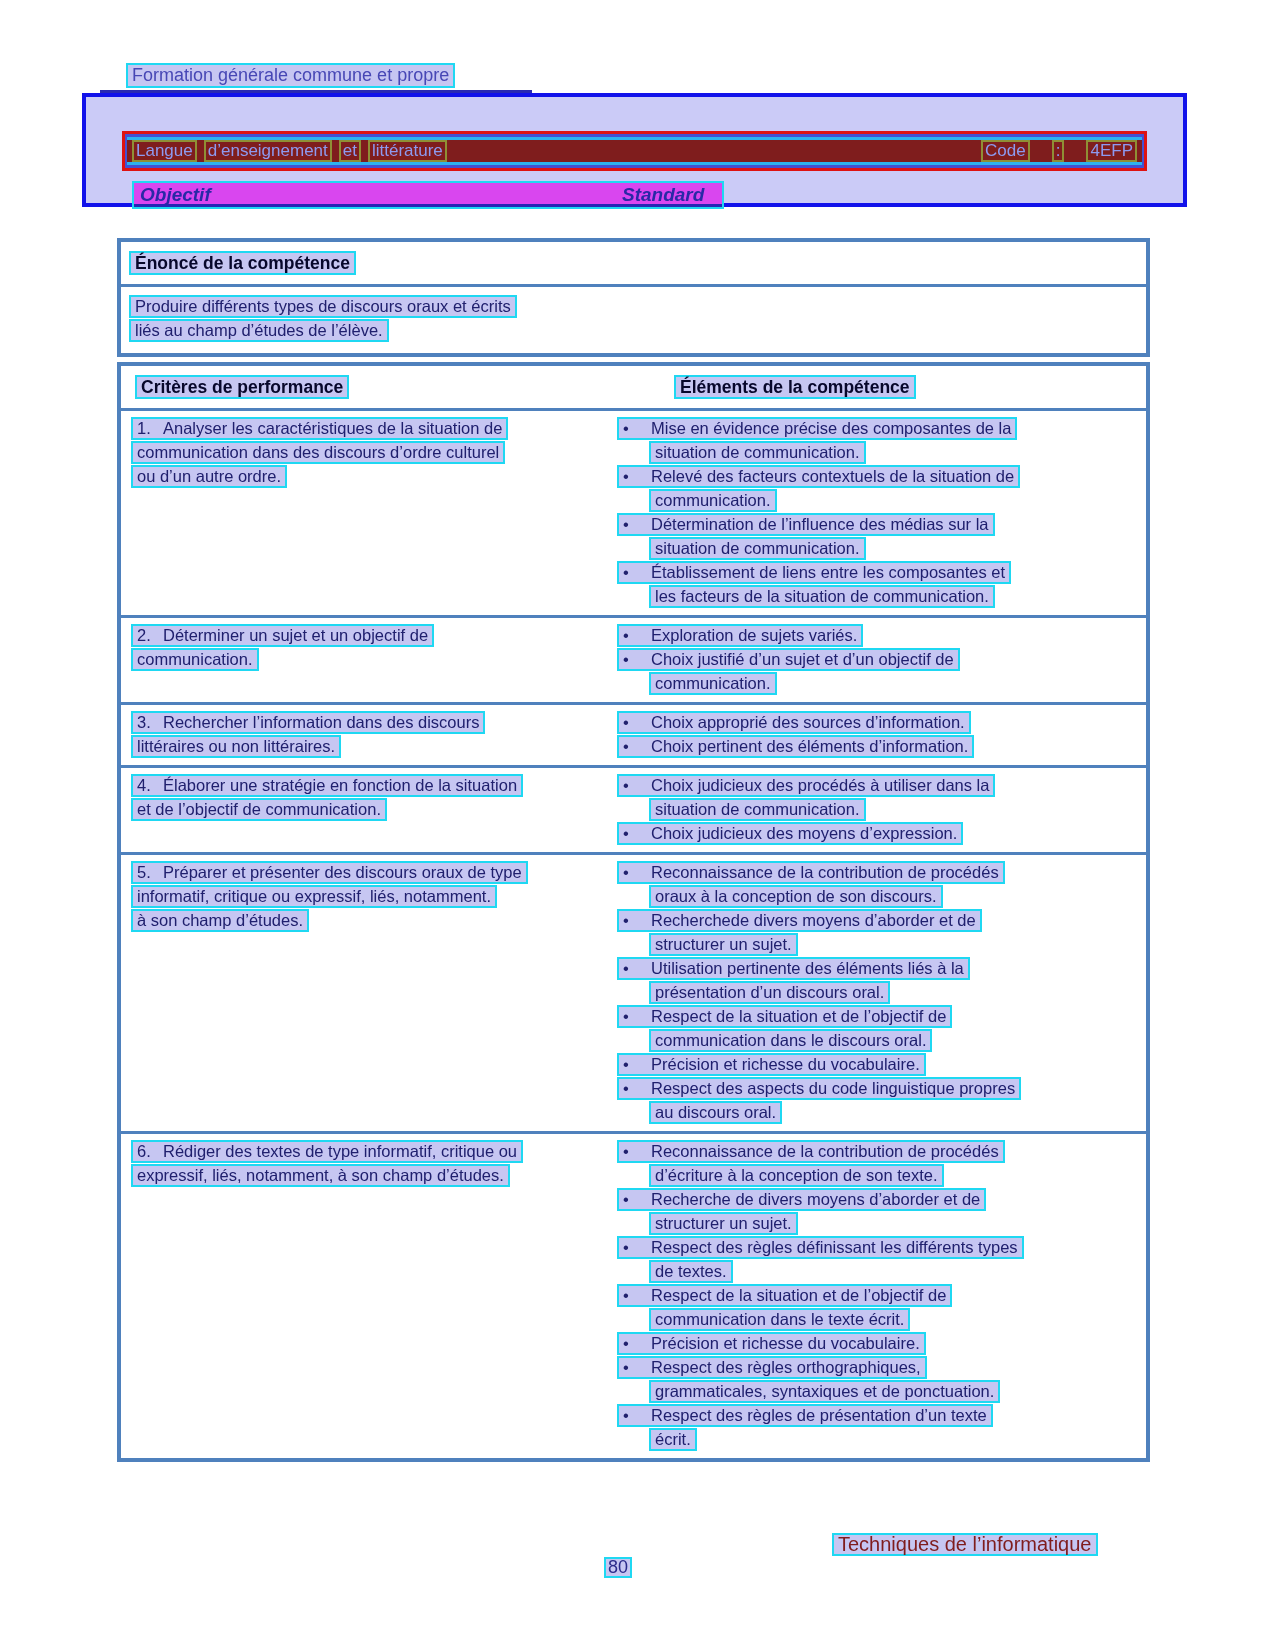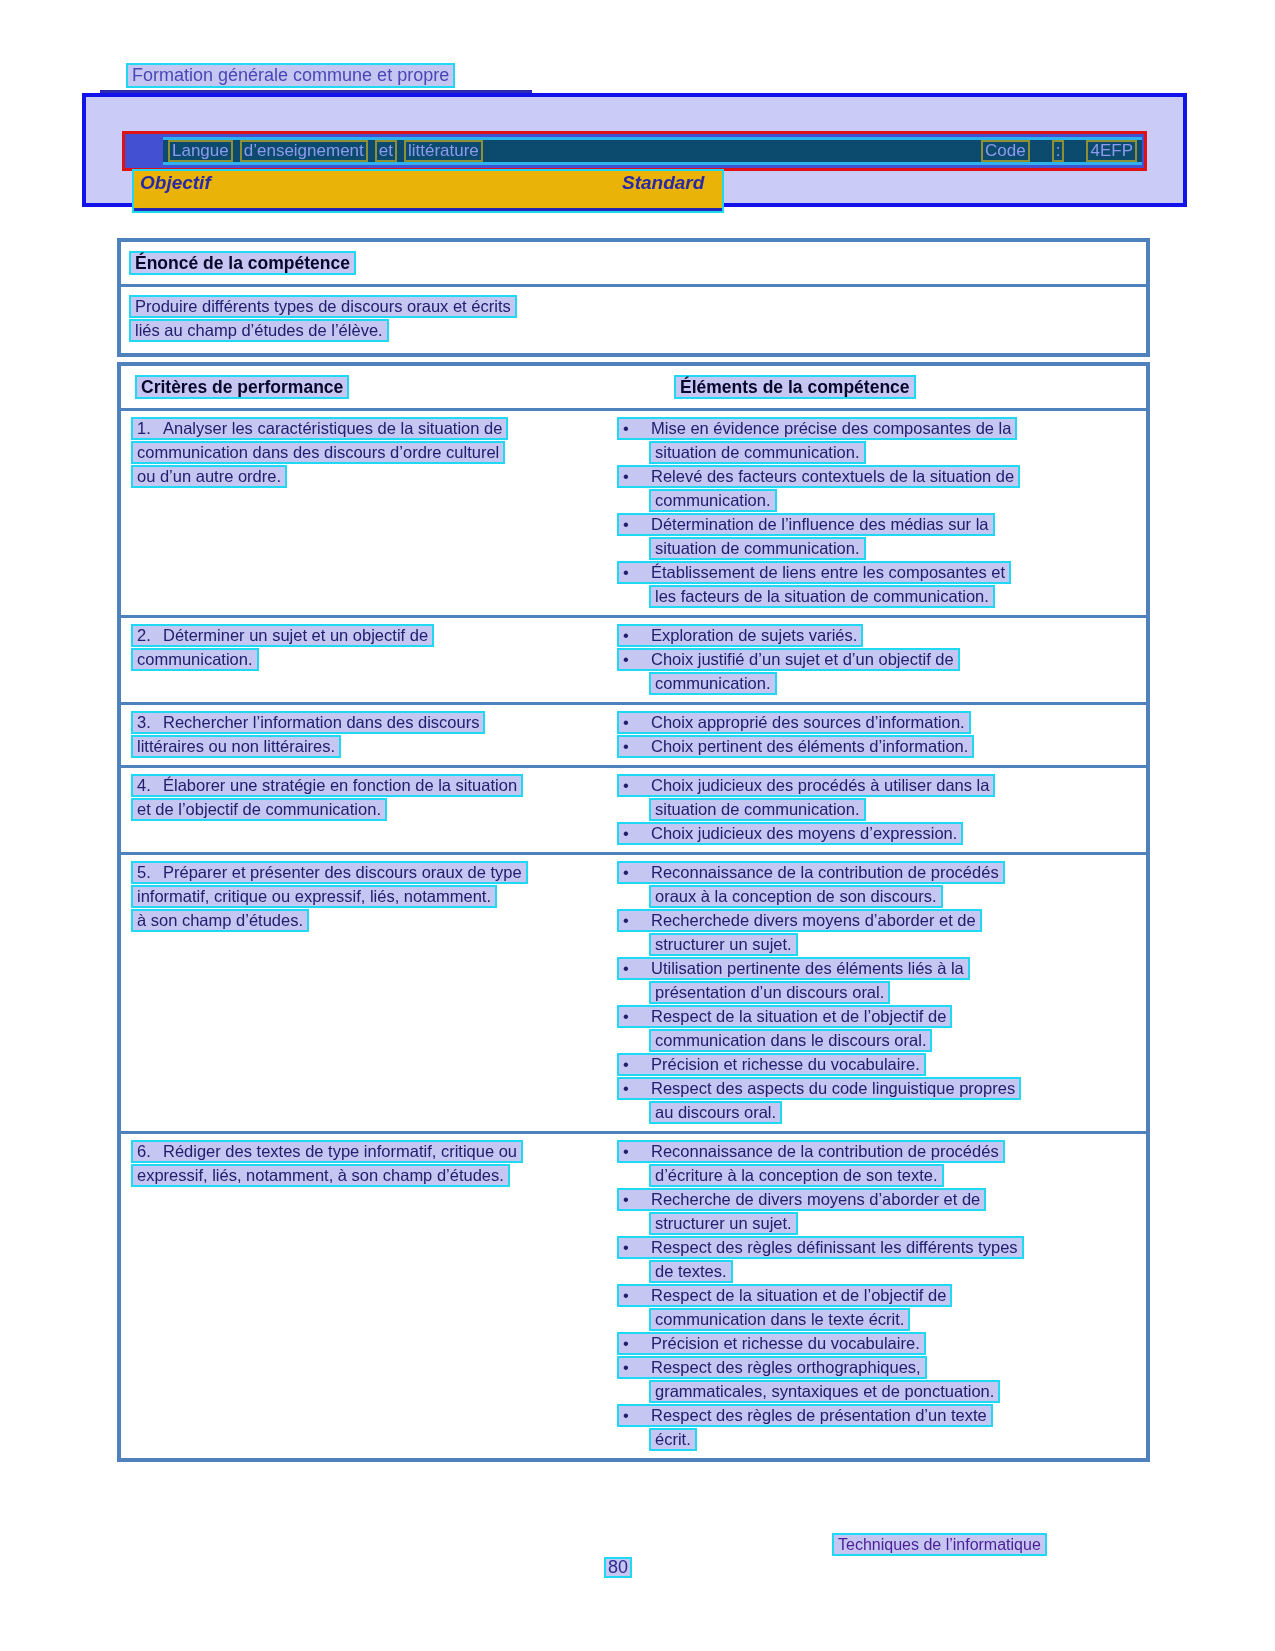--- a/index.html
+++ b/index.html
@@ -33,32 +33,32 @@
   .big-box {
     position: absolute; left: 82px; top: 93px; width: 1105px; height: 114px;
     background: #cbcbf7; border: 4px solid #1212ea;
   }
   .code-bar {
     position: absolute; left: 36px; right: 36px; top: 34px; height: 40px;
     background: #4350d2; border: 3px solid #de1212;
     display: flex; align-items: center; padding: 0 2px;
   }
   .bar-strip {
-    flex: 1; height: 28px; background: #0c4a6e;
+    flex: 1; height: 28px; background: #7f1d1d;
     border-top: 3px solid #2db2ee; border-bottom: 3px solid #2db2ee;
-    display: flex; align-items: flex-start; gap: 7px; padding: 0 5px; margin-left: 36px;
+    display: flex; align-items: flex-start; gap: 7px; padding: 0 5px;
   }
   .tok {
     display: inline-block; border: 2px solid #8f8f35; color: #8d9af0;
     font-size: 17px; line-height: 18px; padding: 0 2px; white-space: nowrap;
   }
   .code-group { margin-left: auto; display: flex; gap: 22px; }
   .obj-strip {
-    position: absolute; left: 46px; top: 72px; width: 592px; height: 44px;
-    background: #eab308; border: 2px solid #1fd8f2;
+    position: absolute; left: 46px; top: 84px; width: 592px; height: 28px;
+    background: #d946ef; border: 2px solid #1fd8f2;
     box-shadow: inset 0 -3px 0 #2626b6;
   }
   .obj-strip span {
     position: absolute; top: 2px; font-size: 19px; line-height: 20px;
     font-weight: bold; font-style: italic; color: #2929a6;
   }
   .obj-strip .obj { left: 6px; }
   .obj-strip .std { left: 488px; }
   
   .tbl {
@@ -76,21 +76,21 @@
   .hdr-flex { display: flex; }
   .cell { }
   .cell.left  { width: 490px; padding-left: 10px; flex: none; }
   .cell.right { flex: 1; padding-left: 6px; }
   .num { display: inline-block; width: 26px; }
   .cont { }
   .dot { display: inline-block; width: 28px; color: #20206e; }
   .bcont { margin-left: 32px; }
   
   .footer-right { position: absolute; left: 832px; top: 1533px; }
-  .footer-right .hl { font-size: 16px; color: #4c1d95; }
+  .footer-right .hl { font-size: 20px; color: #7f1d1d; }
   .page-num { position: absolute; left: 604px; top: 1557px; }
   .page-num .hl { font-size: 18px; color: #2a2a8a; padding: 0 2px; }
 </style>
 </head>
 <body>
 
 <div class="top-label-wrap">
   <div class="hl">Formation générale commune et propre</div>
 </div>
 

